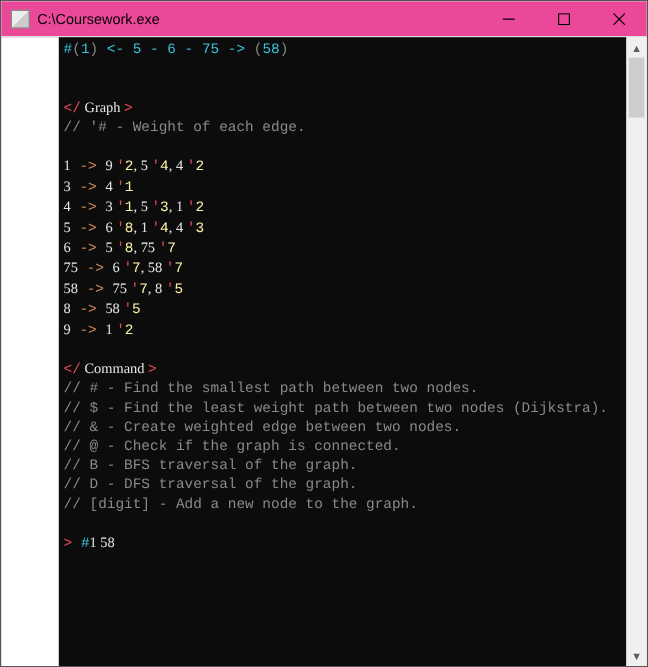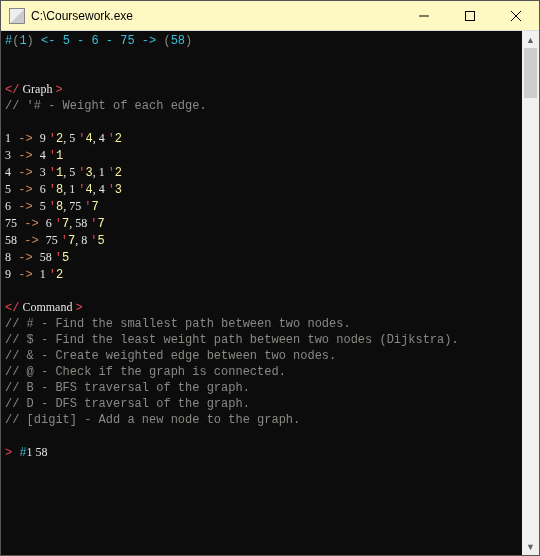--- a/index.html
+++ b/index.html
@@ -6,21 +6,21 @@
   body {
     font-family: -apple-system, "Segoe UI", sans-serif;
     background: #fff;
     width: 540px;
     height: 556px;
     overflow: hidden;
     border: 1px solid #555;
   }
   .titlebar {
     height: 30px;
-    background: #fef9c3;
+    background: #ec4899;
     display: flex;
     align-items: center;
     border-bottom: 1px solid #ddd;
   }
   .titlebar-icon {
     width: 16px;
     height: 16px;
     margin: 0 6px 0 8px;
     border: 1px solid #888;
     background: linear-gradient(135deg,#eee 0% 50%,#ccc 50% 100%);
@@ -47,20 +47,21 @@
   .console {
     flex: 1;
     background: #0c0c0c;
     color: #ccc;
     font-family: Consolas, "Courier New", monospace;
     font-size: 12px;
     line-height: 16px;
     padding: 2px 4px;
     white-space: pre;
     overflow: hidden;
+    margin-left: 48px;
   }
   .scrollbar {
     width: 17px;
     background: #f0f0f0;
     position: relative;
   }
   .scrollbar-up, .scrollbar-down {
     position: absolute;
     left: 0; width: 100%; height: 17px;
     display: flex; align-items: center; justify-content: center;

